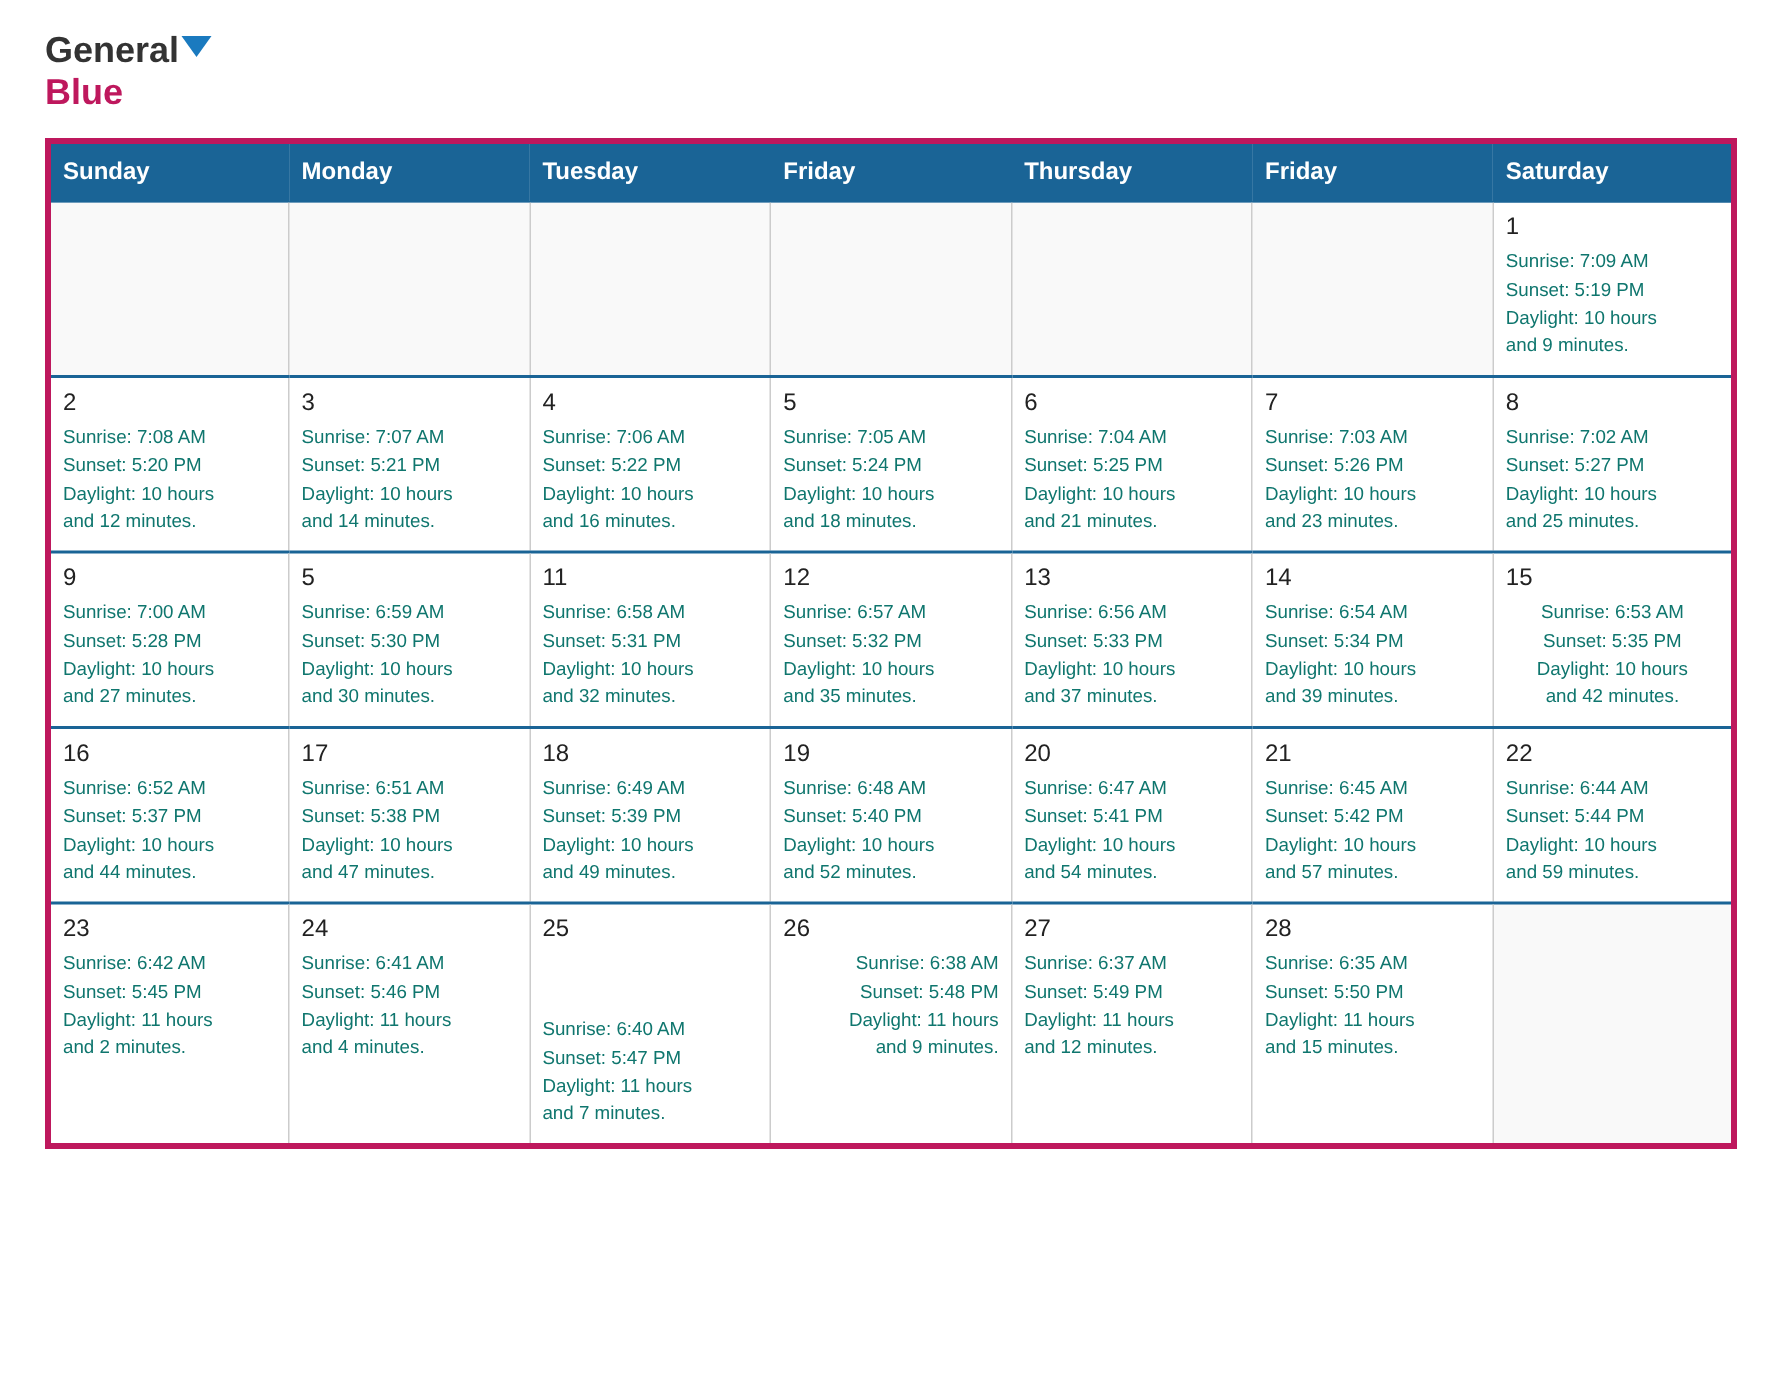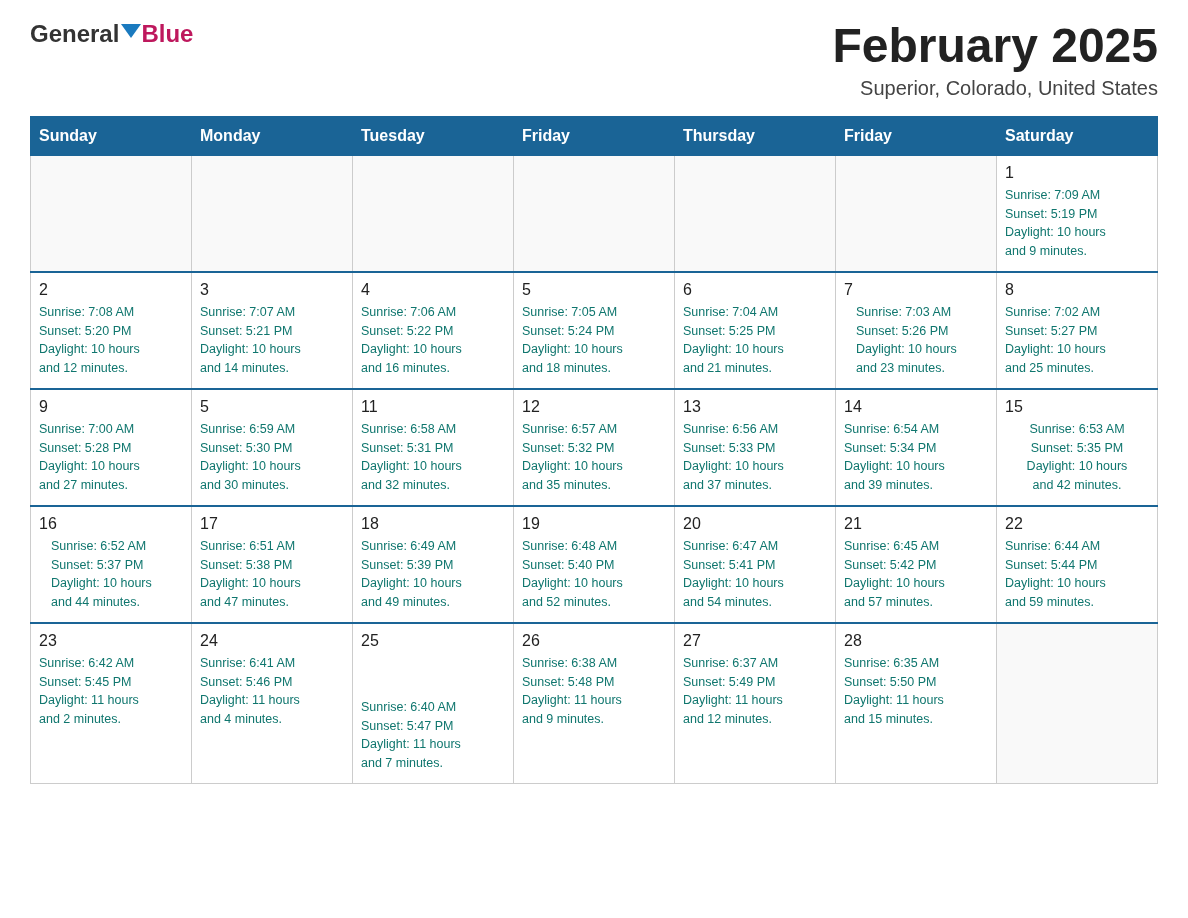--- a/index.html
+++ b/index.html
@@ -11,21 +11,21 @@
       min-height: 918px;
     }
     .header-area {
       display: flex;
       justify-content: space-between;
       align-items: flex-start;
       margin-bottom: 16px;
     }
     .logo {
       display: flex;
-      flex-direction: row;
+      flex-direction: column;
       align-items: flex-start;
     }
     .logo-triangle {
       display: inline-block;
       width: 0;
       height: 0;
       border-left: 10px solid transparent;
       border-right: 10px solid transparent;
       border-top: 14px solid #1a7abf;
       margin-left: 2px;
@@ -47,21 +47,21 @@
       line-height: 1.1;
     }
     .location-title {
       font-size: 20px;
       color: #444;
       margin-top: 4px;
     }
     .calendar {
       width: 100%;
       border-collapse: collapse;
-      border: 1px solid #be185d;
+      border: 4px solid #be185d;
     }
     .calendar th {
       background-color: #1a6496;
       color: #fff;
       font-size: 16px;
       font-weight: bold;
       padding: 10px 8px;
       text-align: left;
       border: 1px solid #1a6496;
     }
@@ -99,24 +99,20 @@
 <div class="header-area">
   <div class="logo">
     <div class="logo-line1">
       <span style="font-size:24px;font-weight:bold;color:#333;">General</span>
       <span class="logo-triangle"></span>
     </div>
     <div>
       <span style="font-size:24px;font-weight:bold;color:#be185d;">Blue</span>
     </div>
   </div>
-  <div class="title-area">
-    <div class="month-title">February 2025</div>
-    <div class="location-title">Superior, Colorado, United States</div>
-  </div>
 </div>
 
 <table class="calendar">
   <thead>
     <tr>
     <th>Sunday</th>
         <th>Monday</th>
         <th>Tuesday</th>
         <th>Friday</th>
         <th>Thursday</th>
@@ -171,21 +167,21 @@
         </td>
         <td>
           <span class="day-number">6</span>
           <div class="day-info" style="white-space: pre-line;">Sunrise: 7:04 AM
 Sunset: 5:25 PM
 Daylight: 10 hours
 and 21 minutes.</div>
         </td>
         <td>
           <span class="day-number">7</span>
-          <div class="day-info" style="white-space: pre-line; margin-left: 12px;">Sunrise: 7:03 AM
+          <div class="day-info" style="white-space: pre-line;">Sunrise: 7:03 AM
 Sunset: 5:26 PM
 Daylight: 10 hours
 and 23 minutes.</div>
         </td>
         <td>
           <span class="day-number">8</span>
           <div class="day-info" style="white-space: pre-line;">Sunrise: 7:02 AM
 Sunset: 5:27 PM
 Daylight: 10 hours
 and 25 minutes.</div>
@@ -238,21 +234,21 @@
           <span class="day-number">15</span>
           <div class="day-info" style="white-space: pre-line; text-align: center;">Sunrise: 6:53 AM
 Sunset: 5:35 PM
 Daylight: 10 hours
 and 42 minutes.</div>
         </td>
       </tr>
       <tr class="row-border">
         <td>
           <span class="day-number">16</span>
-          <div class="day-info" style="white-space: pre-line; margin-left: 12px;">Sunrise: 6:52 AM
+          <div class="day-info" style="white-space: pre-line;">Sunrise: 6:52 AM
 Sunset: 5:37 PM
 Daylight: 10 hours
 and 44 minutes.</div>
         </td>
         <td>
           <span class="day-number">17</span>
           <div class="day-info" style="white-space: pre-line;">Sunrise: 6:51 AM
 Sunset: 5:38 PM
 Daylight: 10 hours
 and 47 minutes.</div>
@@ -310,21 +306,21 @@
         </td>
         <td>
           <span class="day-number">25</span>
           <div class="day-info" style="white-space: pre-line; margin-top: 48px;">Sunrise: 6:40 AM
 Sunset: 5:47 PM
 Daylight: 11 hours
 and 7 minutes.</div>
         </td>
         <td>
           <span class="day-number">26</span>
-          <div class="day-info" style="white-space: pre-line;">Sunrise: 6:38 AM
+          <div class="day-info" style="white-space: pre-line; text-align: right;">Sunrise: 6:38 AM
 Sunset: 5:48 PM
 Daylight: 11 hours
 and 9 minutes.</div>
         </td>
         <td>
           <span class="day-number">27</span>
           <div class="day-info" style="white-space: pre-line;">Sunrise: 6:37 AM
 Sunset: 5:49 PM
 Daylight: 11 hours
 and 12 minutes.</div>

